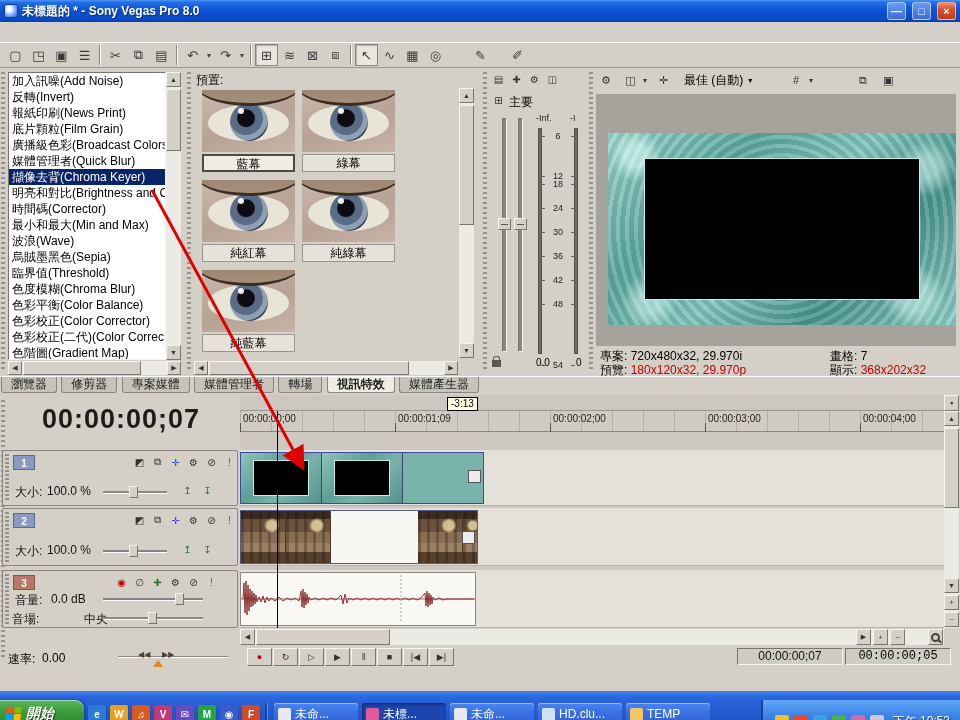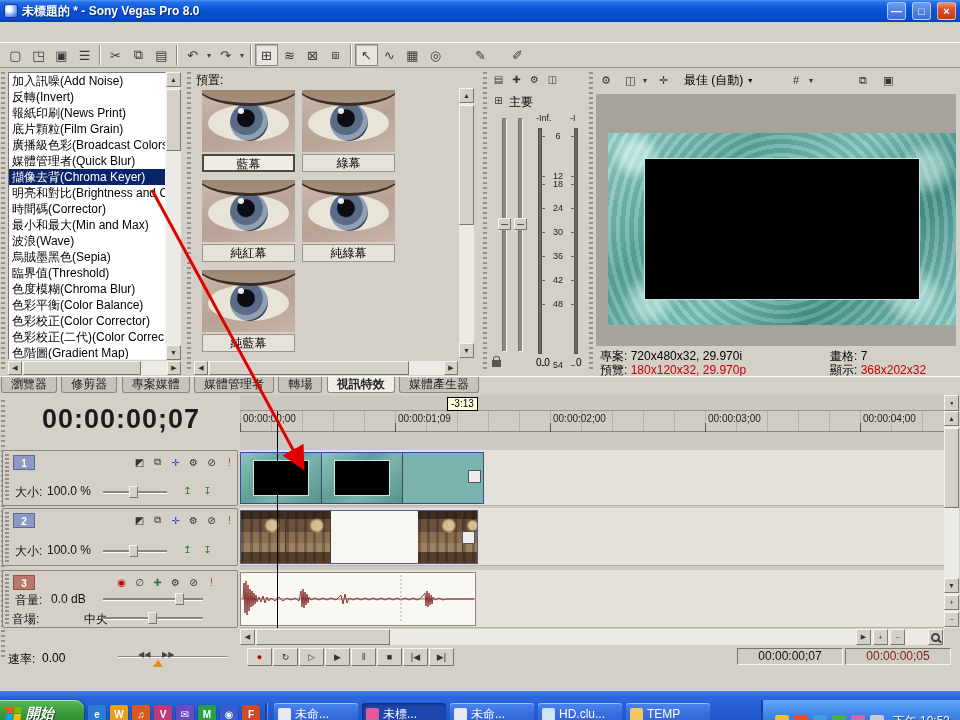--- a/index.html
+++ b/index.html
@@ -112,21 +112,21 @@
       repeating-linear-gradient(90deg,rgba(30,15,5,.28) 0 3px,transparent 3px 9px),
       linear-gradient(180deg,#3a2c20 0 15%,#6b523c 15% 40%,#8a6e52 40% 62%,#9c8062 62% 78%,#55402e 78% 100%);}
   .eventicon{position:absolute;right:2px;top:17px;width:13px;height:13px;background:#ececec;border:1px solid #555;z-index:5;}
 
   
   .pbtn{width:25px;height:18px;background:#d4d0c8;border:1px solid;border-color:#f6f4f0 #7a766f #7a766f #f6f4f0;
     display:flex;align-items:center;justify-content:center;font-size:9px;color:#333;}
   .pbtn.rec{color:#c00000;}
   .timefield{position:absolute;height:17px;background:#cfccc4;border:1px solid;border-color:#7a766f #f6f4f0 #f6f4f0 #7a766f;
     font-size:12px;line-height:15px;text-align:center;color:#111;}
-  .timefield.dim{color:#7f1d1d;}
+  .timefield.dim{color:#000000;font-family:Liberation Mono, monospace;}
   .ratetri{position:absolute;width:0;height:0;border-left:5px solid transparent;border-right:5px solid transparent;border-bottom:7px solid #e08a1a;}
   .magicon{width:9px;height:9px;border:2px solid #444;border-radius:50%;position:relative;}
   .magicon::after{content:"";position:absolute;width:5px;height:2px;background:#444;transform:rotate(45deg);right:-4px;bottom:-2px;}
 
   .statusbar{position:absolute;left:0;top:667px;width:960px;height:24px;border-top:1px solid #fff;}
   .statfield{position:absolute;left:4px;top:3px;width:952px;height:18px;border:1px solid;border-color:#7a766f #f6f4f0 #f6f4f0 #7a766f;
     font-size:12px;line-height:16px;text-align:right;padding-right:8px;color:#111;}
 
   
   .taskbar{position:absolute;left:0;top:691px;width:960px;height:46px;display:flex;align-items:center;

